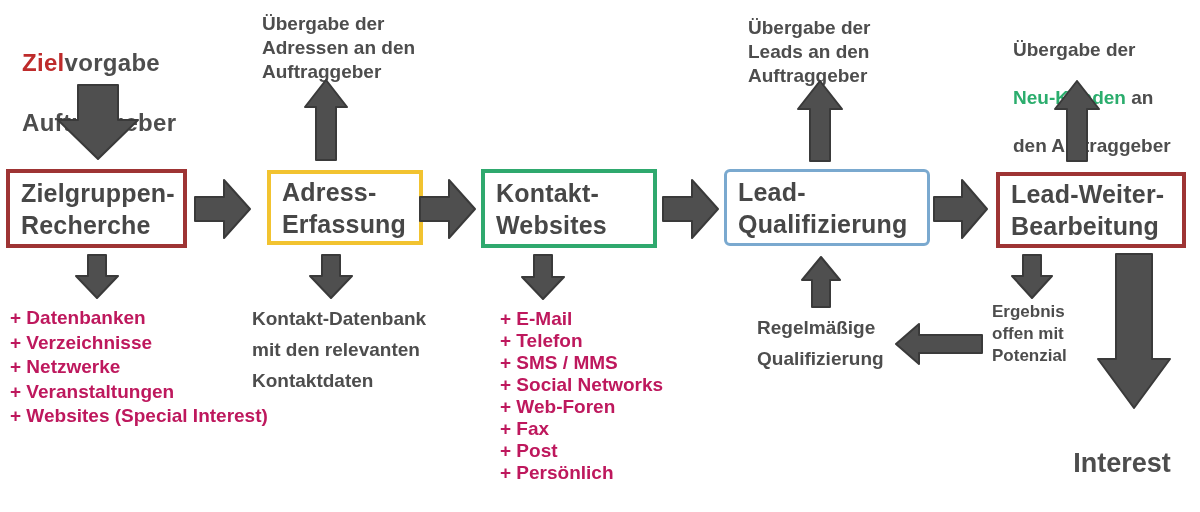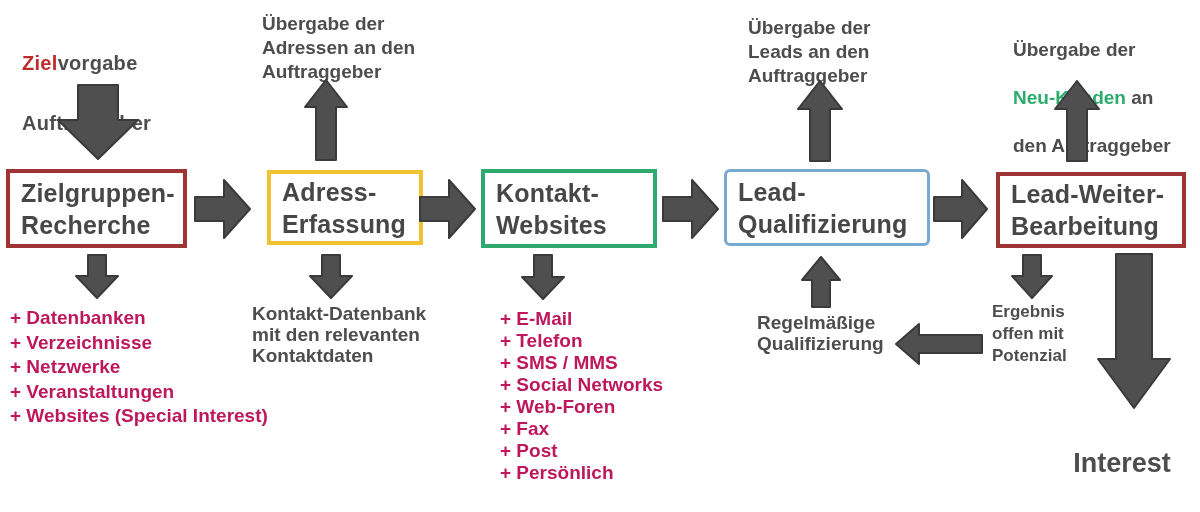--- a/index.html
+++ b/index.html
@@ -18,23 +18,23 @@
     white-space:pre-line;
     letter-spacing:0.2px;
   }
   .stage-box.thin { border-width:3px;border-radius:6px; }
 
   .arrow { position:absolute; display:block; }
   .arrow polygon { fill:#4f4f4f; stroke:#3a3a3a; stroke-width:2; stroke-linejoin:round; }
 
   .txt { position:absolute; font-weight:bold; color:#4d4d4d; white-space:pre-line; }
   .t19 { font-size:19px; line-height:24px; }
-  .t19s { font-size:19px; line-height:21px; }
+  .t19s { font-size:19px; line-height:31px; }
   .t19t { font-size:17px; line-height:22px; }
-  .t24 { font-size:20px; line-height:30px; letter-spacing:0.3px; }
+  .t24 { font-size:24px; line-height:30px; letter-spacing:0.3px; }
   .t27 { font-size:27px; line-height:31px; }
 
   .accent-red { color:#be2b2b; }
   .accent-green { color:#2bad6d; }
 
   .list { position:absolute; }
   .list .list-item { font-size:19px; font-weight:bold; color:#be185d; }
   .lh24 .list-item { line-height:24.5px; }
   .lh22 .list-item { line-height:22px; }
 </style>

